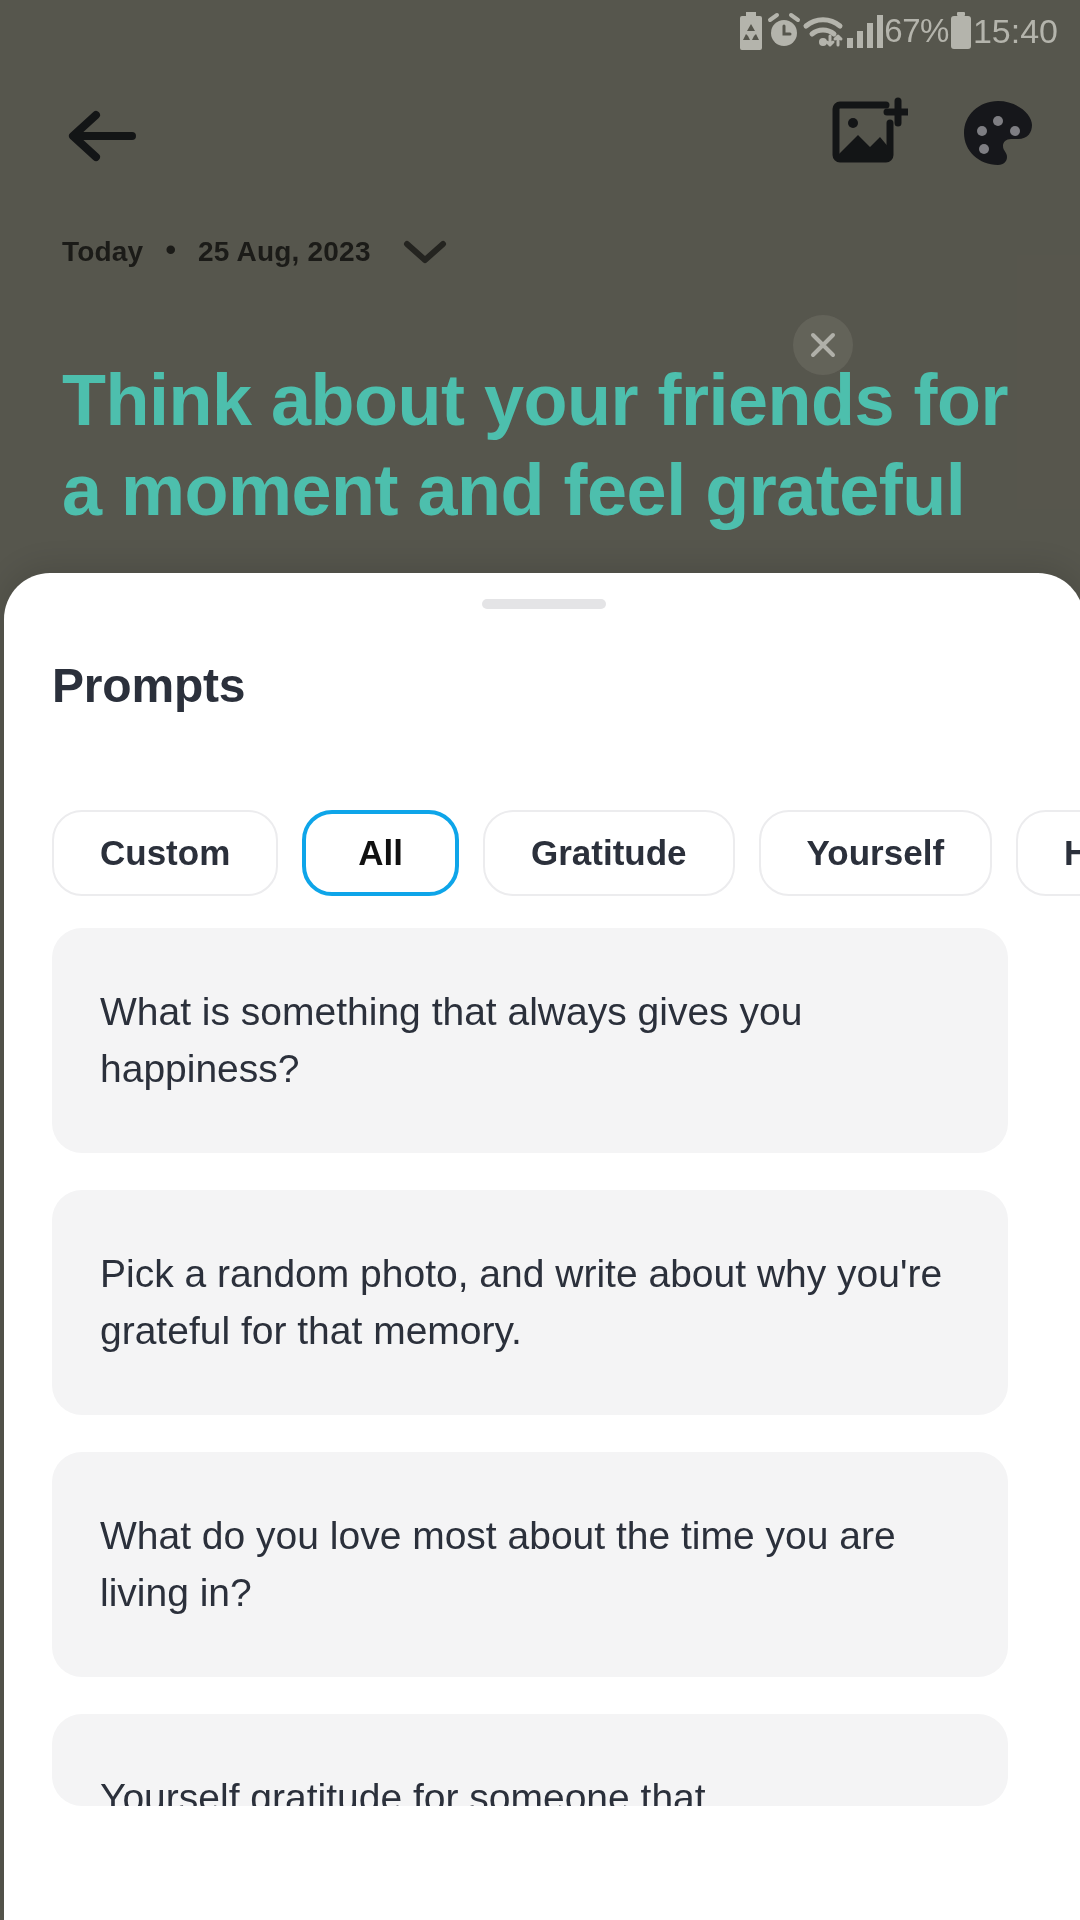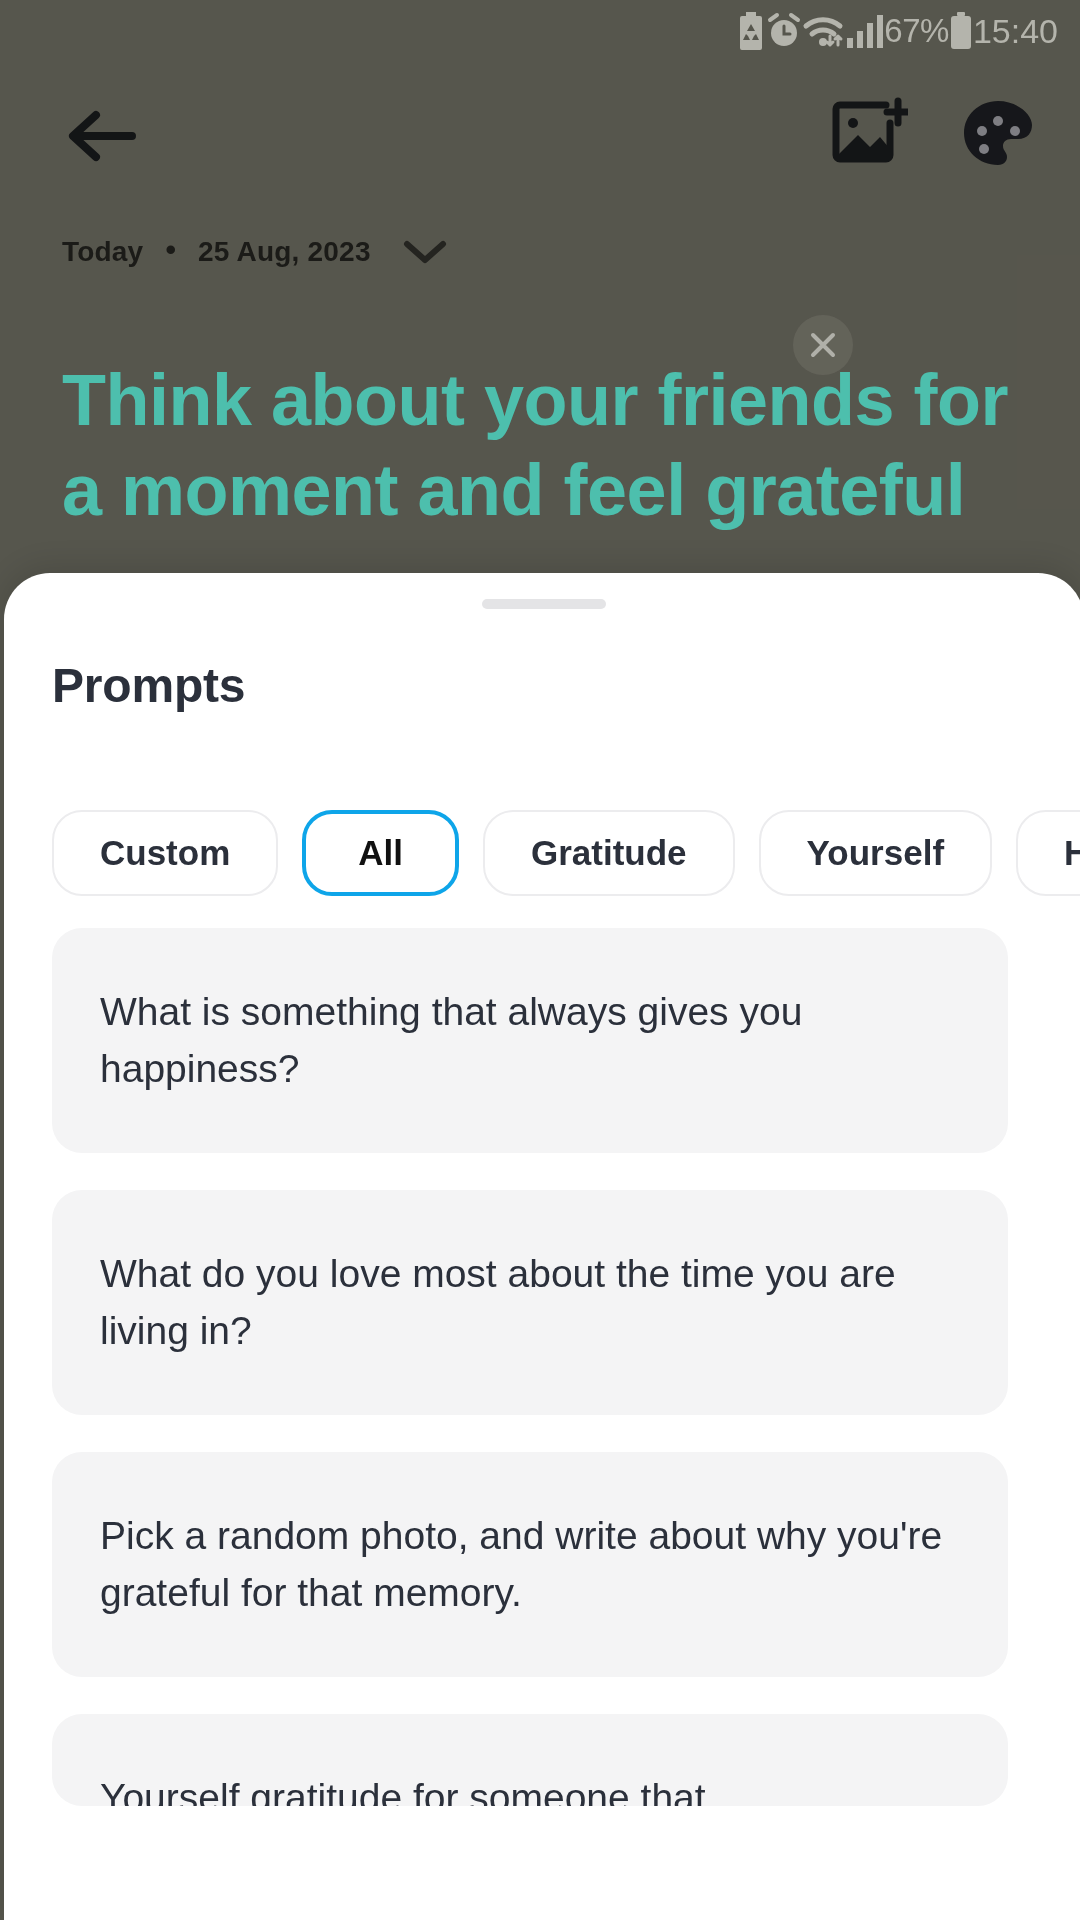--- a/index.html
+++ b/index.html
@@ -224,17 +224,17 @@
   <div id="chips-row">
       <div class="chip">Custom</div>
       <div class="chip selected">All</div>
       <div class="chip">Gratitude</div>
       <div class="chip">Yourself</div>
       <div class="chip">H</div>
     </div>
 
   <div id="prompt-list">
       <div class="prompt-card">What is something that always gives you happiness?</div>
+      <div class="prompt-card">Pick a random photo, and write about why you're grateful for that memory.</div>
       <div class="prompt-card">What do you love most about the time you are living in?</div>
-      <div class="prompt-card">Pick a random photo, and write about why you're grateful for that memory.</div>
       <div class="prompt-card partial">Yourself gratitude for someone that</div>
     </div>
 </div>
 
 </body></html>

